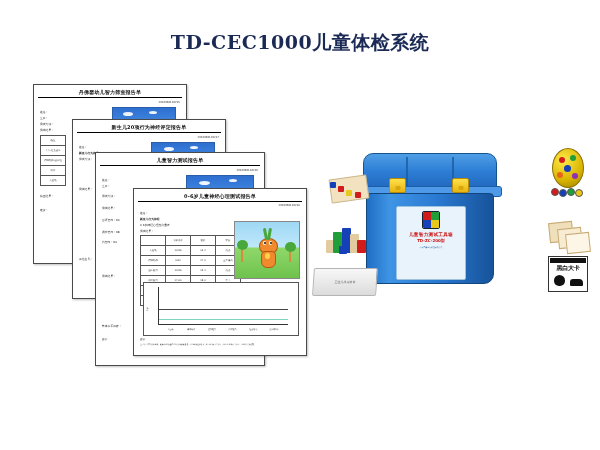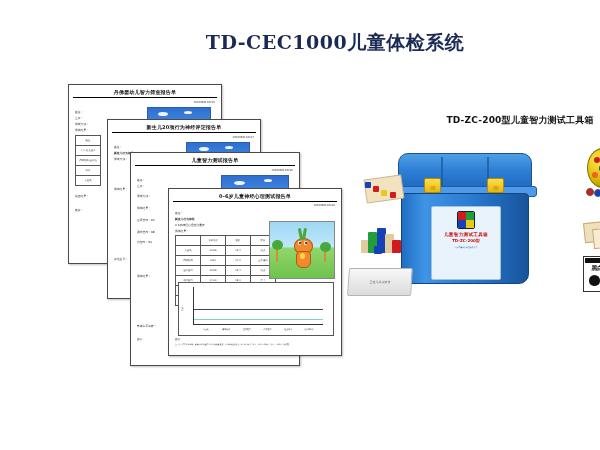--- a/index.html
+++ b/index.html
@@ -1,21 +1,21 @@
 <!DOCTYPE html>
 <html><head>
 <meta charset="utf-8">
 <style>
   html,body{margin:0;padding:0;}
   body{
     width:600px;height:450px;overflow:hidden;background:#ffffff;
     font-family:"DejaVu Sans","Liberation Sans",sans-serif;
     position:relative;
   }
-  #stage{position:absolute;inset:0;margin-left:35px;}
+  #stage{position:absolute;inset:0;}
 
   
   .main-title{
     position:absolute;left:0;top:30px;width:600px;text-align:center;
     font-family:"DejaVu Serif","Liberation Serif",serif;
     font-size:19px;font-weight:bold;color:#1b2a55;letter-spacing:.5px;
   }
   .box-title{
     position:absolute;left:385px;top:114px;width:200px;text-align:center;
     font-size:9px;font-weight:bold;color:#111;letter-spacing:.2px;
@@ -316,21 +316,20 @@
         <div class="xlab" style="left:73%;">社交行为</div>
         <div class="xlab" style="left:89%;">发育商DQ</div>
       </div>
       <div class="ylab">月龄</div>
     </div>
 
     <div class="blocktxt" style="position:absolute;left:0;top:146px;width:160px;">建议：</div>
     <div class="blocktxt" style="position:absolute;left:0;top:151px;width:160px;font-size:1.8px;">注：以上结果仅供参考，发育商DQ分值在70以下为发育迟缓，70-84为边缘状态，85-115为中等水平，116-130为中上水平，130以上为优秀。</div>
   </div>
 
-  <div class="box-title">TD-ZC-200型儿童智力测试工具箱</div>
 
   <div class="tb-lid" style="left:363px;top:153px;width:132px;height:36px;">
     <div class="tb-lidline" style="left:42px;top:3px;height:30px;"></div>
     <div class="tb-lidline" style="left:88px;top:3px;height:30px;"></div>
   </div>
   <div class="tb-rim" style="left:358px;top:186px;width:142px;height:9px;"></div>
   <div class="tb-body" style="left:366px;top:193px;width:126px;height:89px;"></div>
 
   <div class="latch" style="left:389px;top:178px;width:15px;height:13px;"></div>
   <div class="latch" style="left:452px;top:178px;width:15px;height:13px;"></div>

